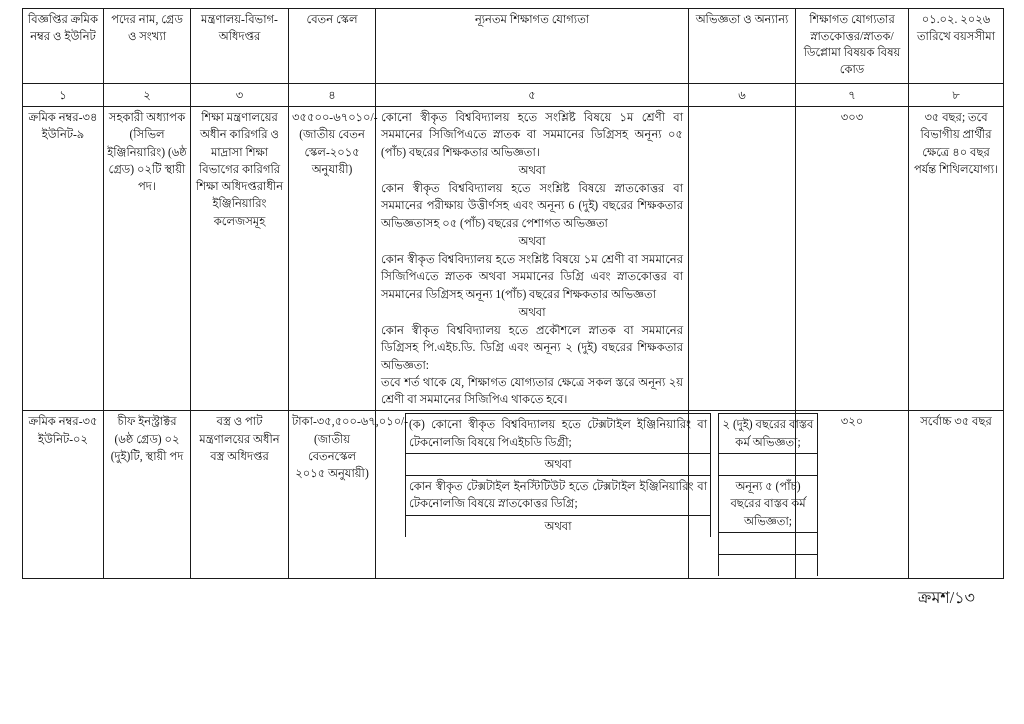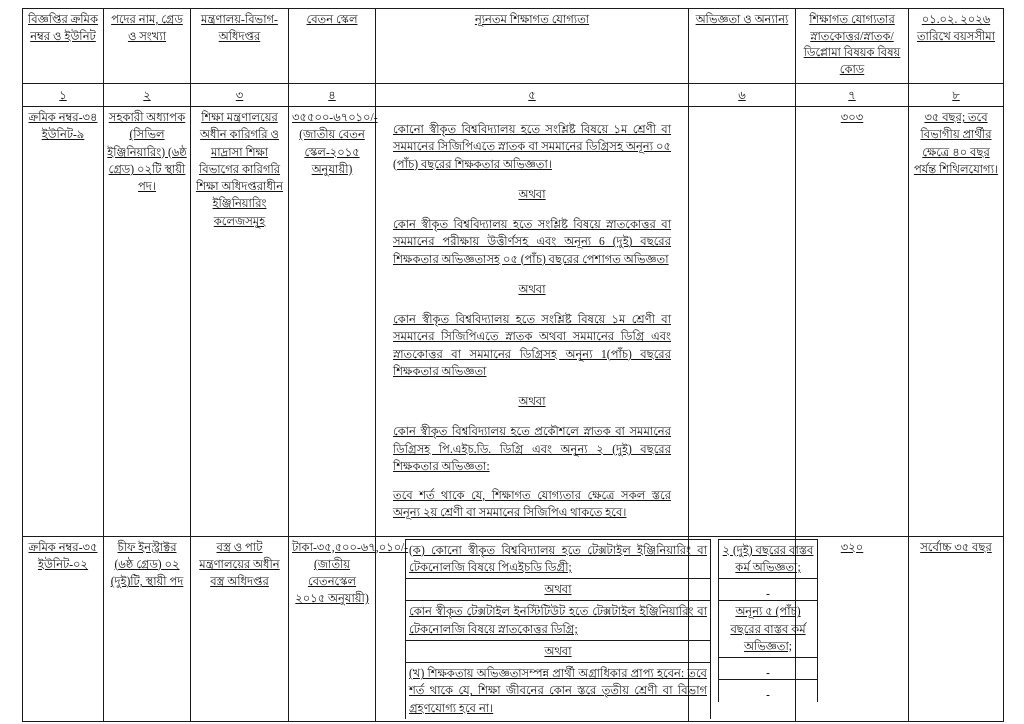--- a/index.html
+++ b/index.html
@@ -9,21 +9,20 @@
     background:#ffffff;
     font-family:"Liberation Serif","DejaVu Serif",serif;
     color:#111;
     overflow:hidden;
   }
   .page{
     position:relative;
     width:1024px;height:724px;
     box-sizing:border-box;
     padding:8px 21px 0 22px;
-    text-decoration:underline;
   }
   table.circular{
     border-collapse:collapse;
     width:981px;
     table-layout:fixed;
     font-size:11.5px;
     line-height:1.5;
   }
   table.circular td,table.circular th{
     border:1px solid #1a1a1a;
@@ -87,21 +86,21 @@
     padding:4px 3px;
   }
   .footer{
     margin-top:6px;
     width:981px;
     text-align:right;
     font-size:16px;
     padding-right:28px;
     box-sizing:border-box;
   }
-  p{margin:12px;}
+  p{margin:0;}
 </style>
 </head>
 <body>
 
 <div class="page">
 
   <table class="circular">
     <colgroup>
       <col class="c1">
         <col class="c2">
@@ -172,23 +171,20 @@
             </tr>
             <tr>
               <td class="ctrline">অথবা</td>
             </tr>
             <tr>
               <td class="just">কোন স্বীকৃত টেক্সটাইল ইনস্টিটিউট হতে টেক্সটাইল ইঞ্জিনিয়ারিং বা টেকনোলজি বিষয়ে স্নাতকোত্তর ডিগ্রি;</td>
             </tr>
             <tr>
               <td class="ctrline">অথবা</td>
             </tr>
-            <tr>
-              <td class="just">(খ) শিক্ষকতায় অভিজ্ঞতাসম্পন্ন প্রার্থী অগ্রাধিকার প্রাপ্য হবেন: তবে শর্ত থাকে যে, শিক্ষা জীবনের কোন স্তরে তৃতীয় শ্রেণী বা বিভাগ গ্রহণযোগ্য হবে না।</td>
-            </tr>
           </tbody>
             </table>
         </td>
 
         <td class="split">
           <table class="nested">
             <tbody>
                 <tr>
               <td class="expblk">২ (দুই) বছরের বাস্তব কর্ম অভিজ্ঞতা;</td>
             </tr>

